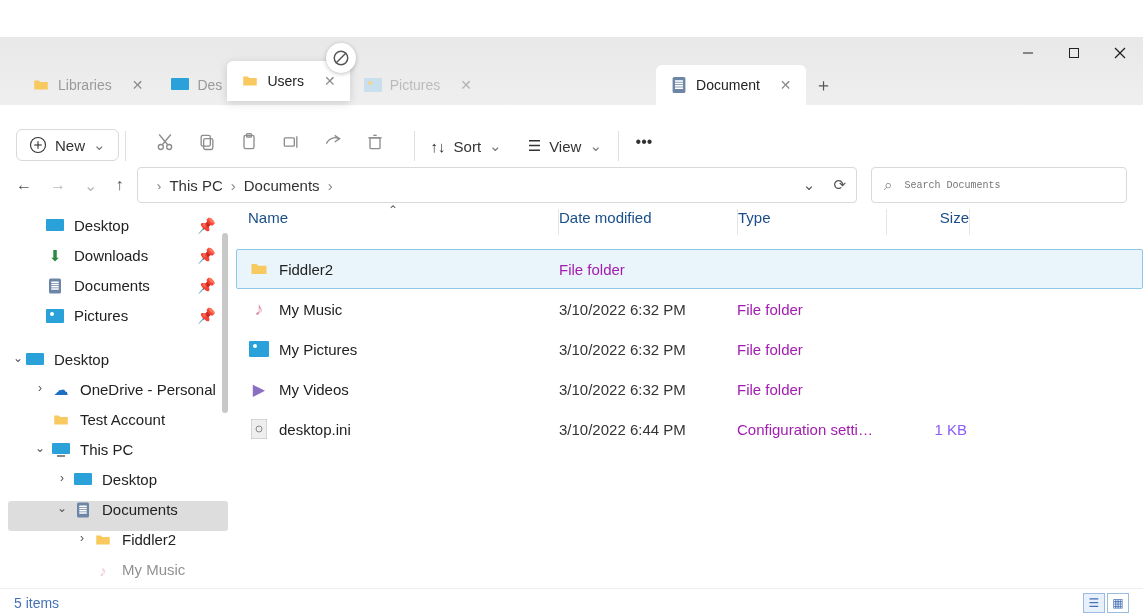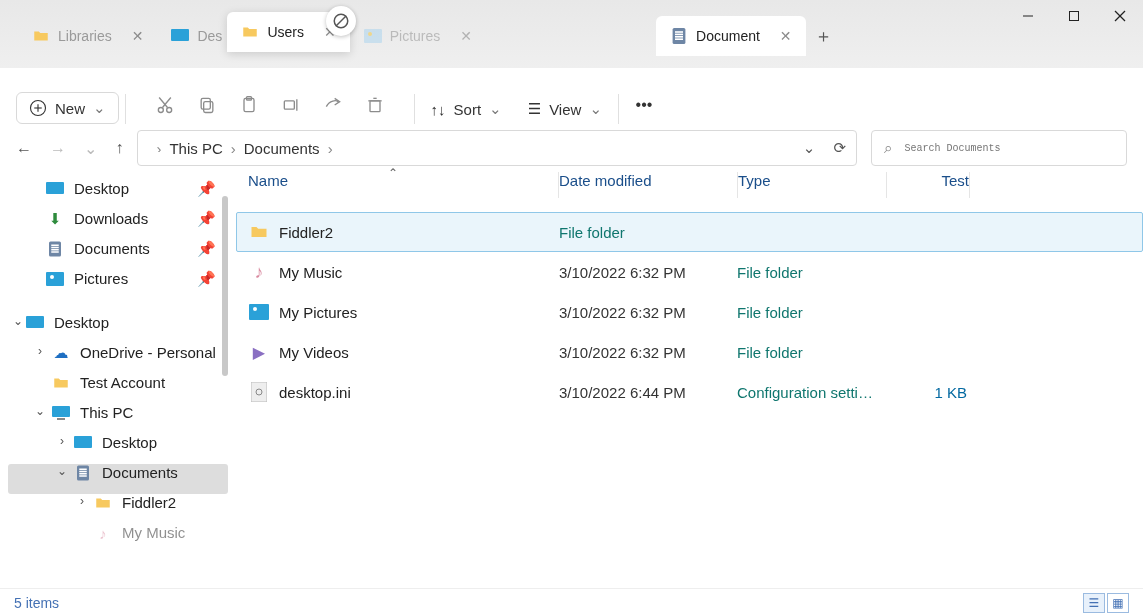--- a/index.html
+++ b/index.html
@@ -1,19 +1,19 @@
 <!DOCTYPE html>
 <html><head>
 <meta charset="utf-8">
 <style>
 * { margin: 0; padding: 0; box-sizing: border-box; font-family: 'Segoe UI', sans-serif; }
 body { width: 1143px; height: 616px; background: #fff; overflow: hidden; position: relative; }
 
 
-.titlebar { height: 68px; background: linear-gradient(#e8e8e8,#efefef); display: flex; align-items: center; position: relative; }
+.titlebar { height: 68px; background: linear-gradient(#e8e8e8,#efefef); display: flex; align-items: flex-end; position: relative; margin-top: 37px; }
 .win-controls { position: absolute; top: 0; right: 0; display: flex; }
 .win-btn { width: 46px; height: 32px; display: flex; align-items: center; justify-content: center; color: #222; }
 
 .tabs { display: flex; align-items: flex-end; padding-left: 18px; height: 44px; }
 .tab { display: flex; align-items: center; gap: 8px; padding: 0 14px; height: 40px; border-radius: 6px 6px 0 0; color: #9a9a9a; font-size: 14px; max-width: 170px; position: relative; }
 .tab .close { margin-left: 12px; color: #8c8c8c; font-size: 14px; }
 .tab.active { background: #fff; color: #222; }
 .tab.drag { background: #fff; color: #222; box-shadow: 0 2px 10px rgba(0,0,0,.15); position: relative; top:-4px; }
 .tab .ico { width: 18px; height: 18px; display:inline-flex; align-items:center; justify-content:center;}
 .newtab { width: 36px; height: 40px; display:flex; align-items:center; justify-content:center; color:#555; font-size:18px;}
@@ -65,22 +65,22 @@
 .col-type{width:148px;}
 .col-size{width:82px;text-align:right;}
 .col-sep{width:1px;height:26px;background:#e5e5e5;margin:0 0;}
 .sort-caret{position:absolute;left:140px;top:-6px;color:#666;font-size:12px;}
 
 .rows{padding-left:8px;}
 .row{display:flex;align-items:center;height:40px;font-size:15px;color:#222;padding-left:12px;border:1px solid transparent;border-radius:2px;}
 .row.selected{background:#eaf5fb;border:1px solid #8fc7e8;}
 .row .c-name{width:310px;display:flex;align-items:center;gap:10px;}
 .row .c-date{width:178px;color:#333;}
-.row .c-type{width:148px;color:#0f766e;white-space:nowrap;overflow:hidden;text-overflow:ellipsis;}
-.row .c-size{width:82px;text-align:right;color:#0369a1;}
+.row .c-type{width:148px;color:#a21caf;white-space:nowrap;overflow:hidden;text-overflow:ellipsis;}
+.row .c-size{width:82px;text-align:right;color:#8b5cf6;}
 .fico{width:20px;height:20px;display:inline-flex;align-items:center;justify-content:center;}
 
 
 .status{position:absolute;bottom:0;left:0;right:0;height:28px;display:flex;align-items:center;padding:0 14px;font-size:14px;color:#4471b4;border-top:1px solid #eee;background:#fff;}
 .status .view-toggles{margin-left:auto;display:flex;gap:2px;}
 .vt{width:22px;height:20px;border:1px solid #9bbbe0;display:flex;align-items:center;justify-content:center;color:#4471b4;font-size:12px;}
 .vt.active{background:#e8f1fb;}
 
 
 .folder-ico{fill:#f7c95f;}
@@ -357,21 +357,21 @@
   </div>
 
   <div class="main">
     <div class="columns">
       <div class="col-name"><span>Name</span><span class="sort-caret">⌃</span></div>
       <div class="col-sep"></div>
       <div class="col-date">Date modified</div>
       <div class="col-sep"></div>
       <div class="col-type">Type</div>
       <div class="col-sep"></div>
-      <div class="col-size">Test</div>
+      <div class="col-size">Size</div>
       <div class="col-sep"></div>
     </div>
     <div class="rows" id="rows">
         <div class="row selected">
           <div class="c-name">
             <span class="fico">
               <svg viewBox="0 0 24 24" width="20" height="20">
                 <path class="folder-ico" d="M3 6h6l2 2h10v10H3z"></path>
               </svg>
             </span>

